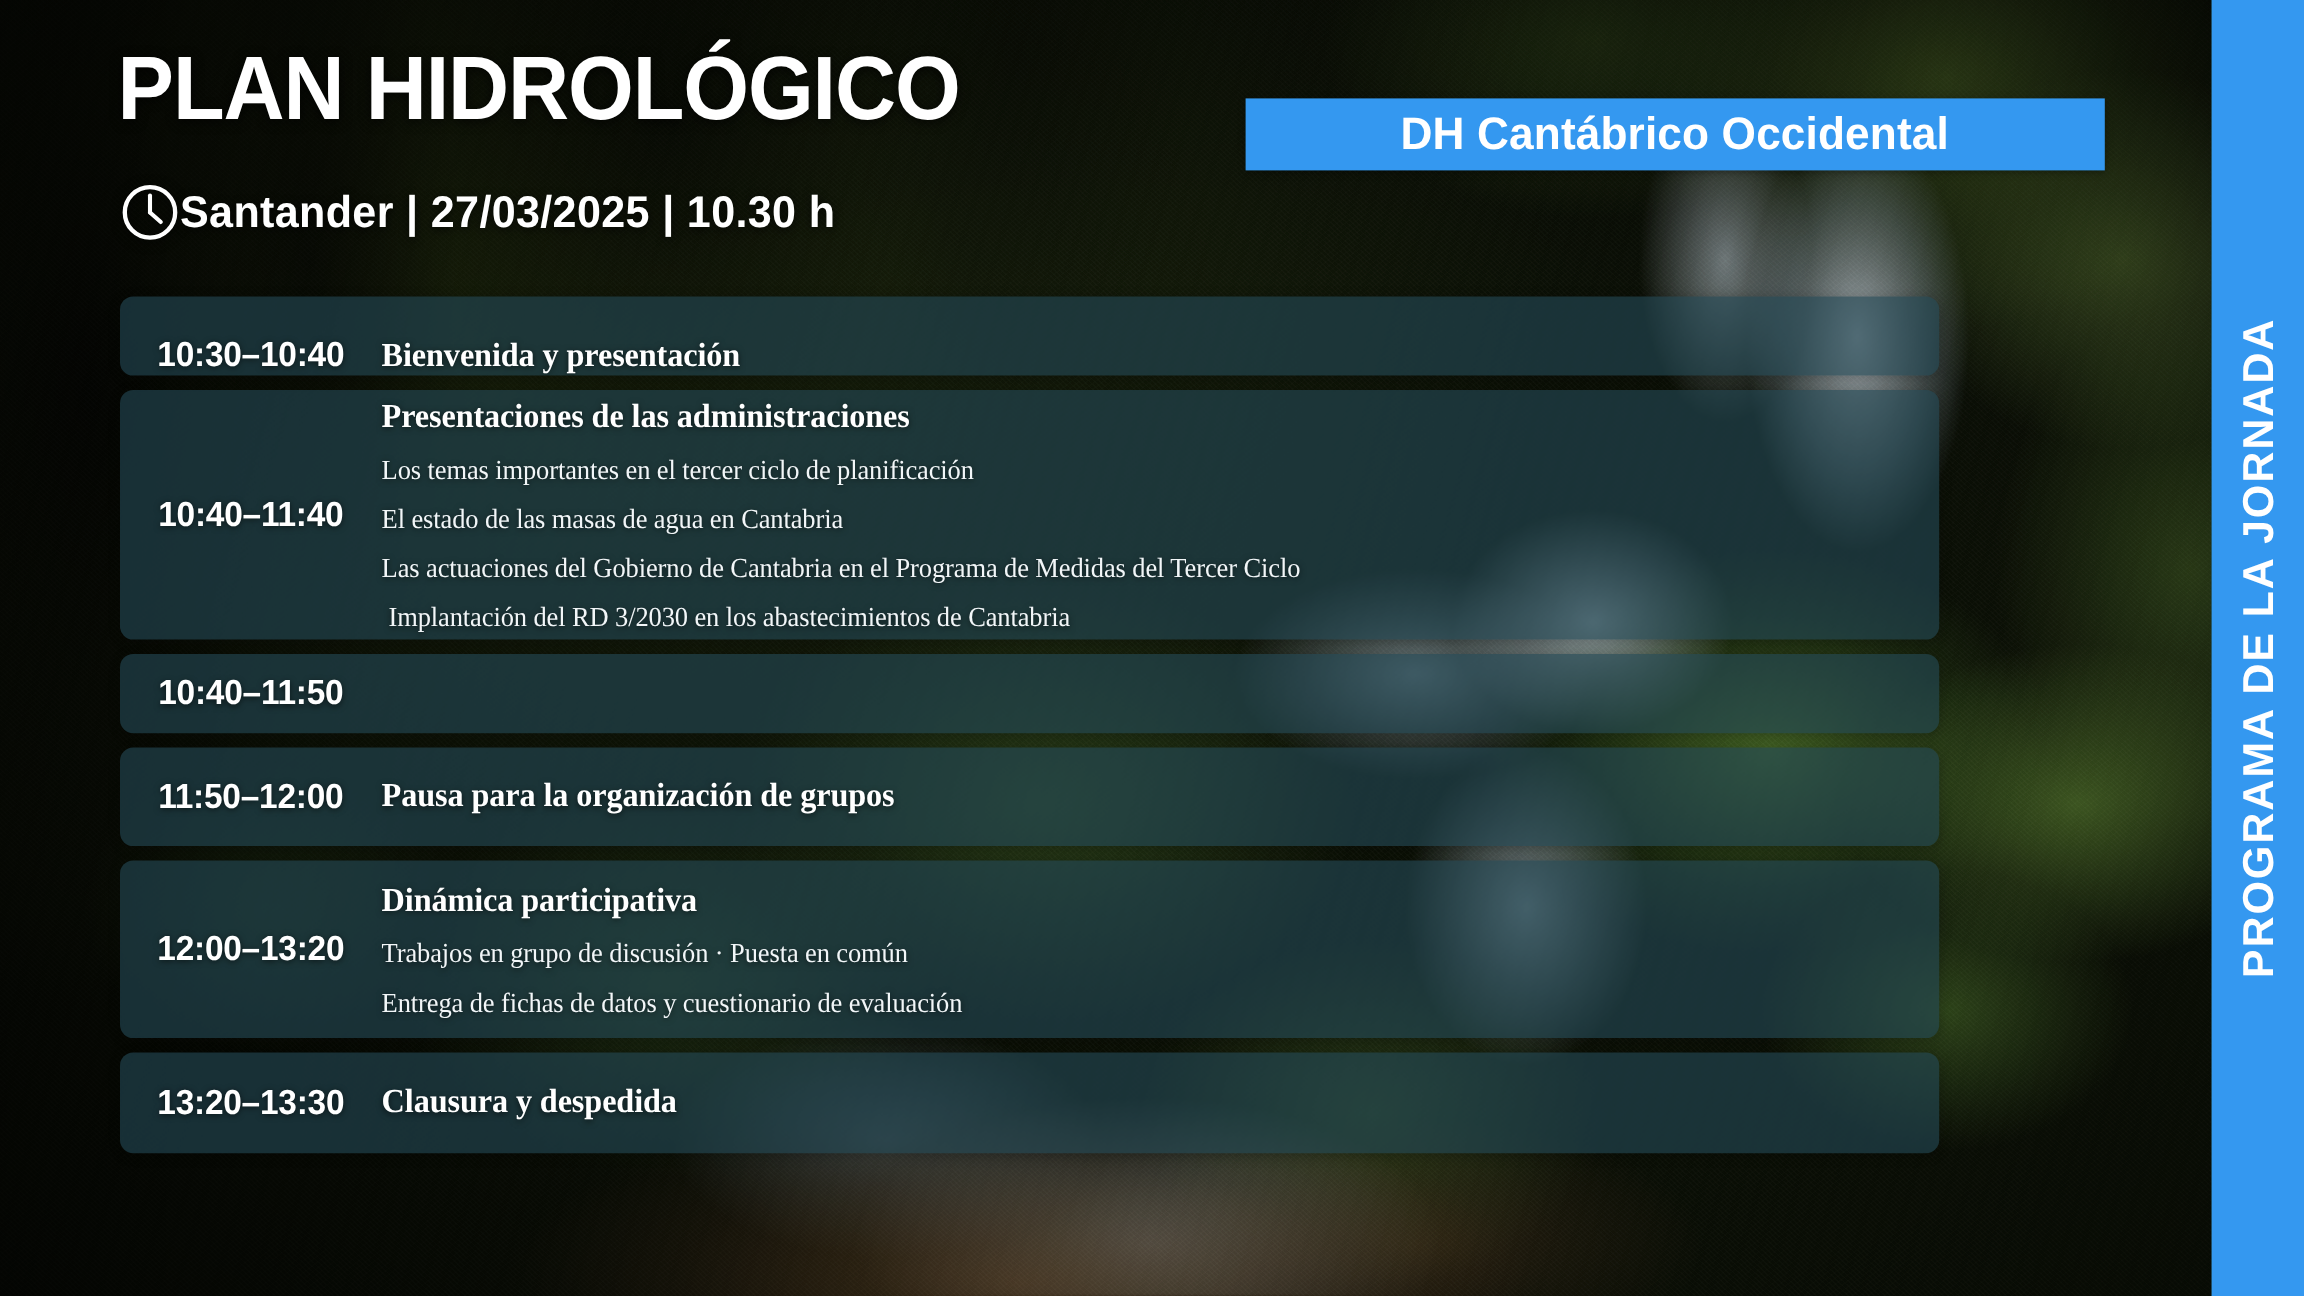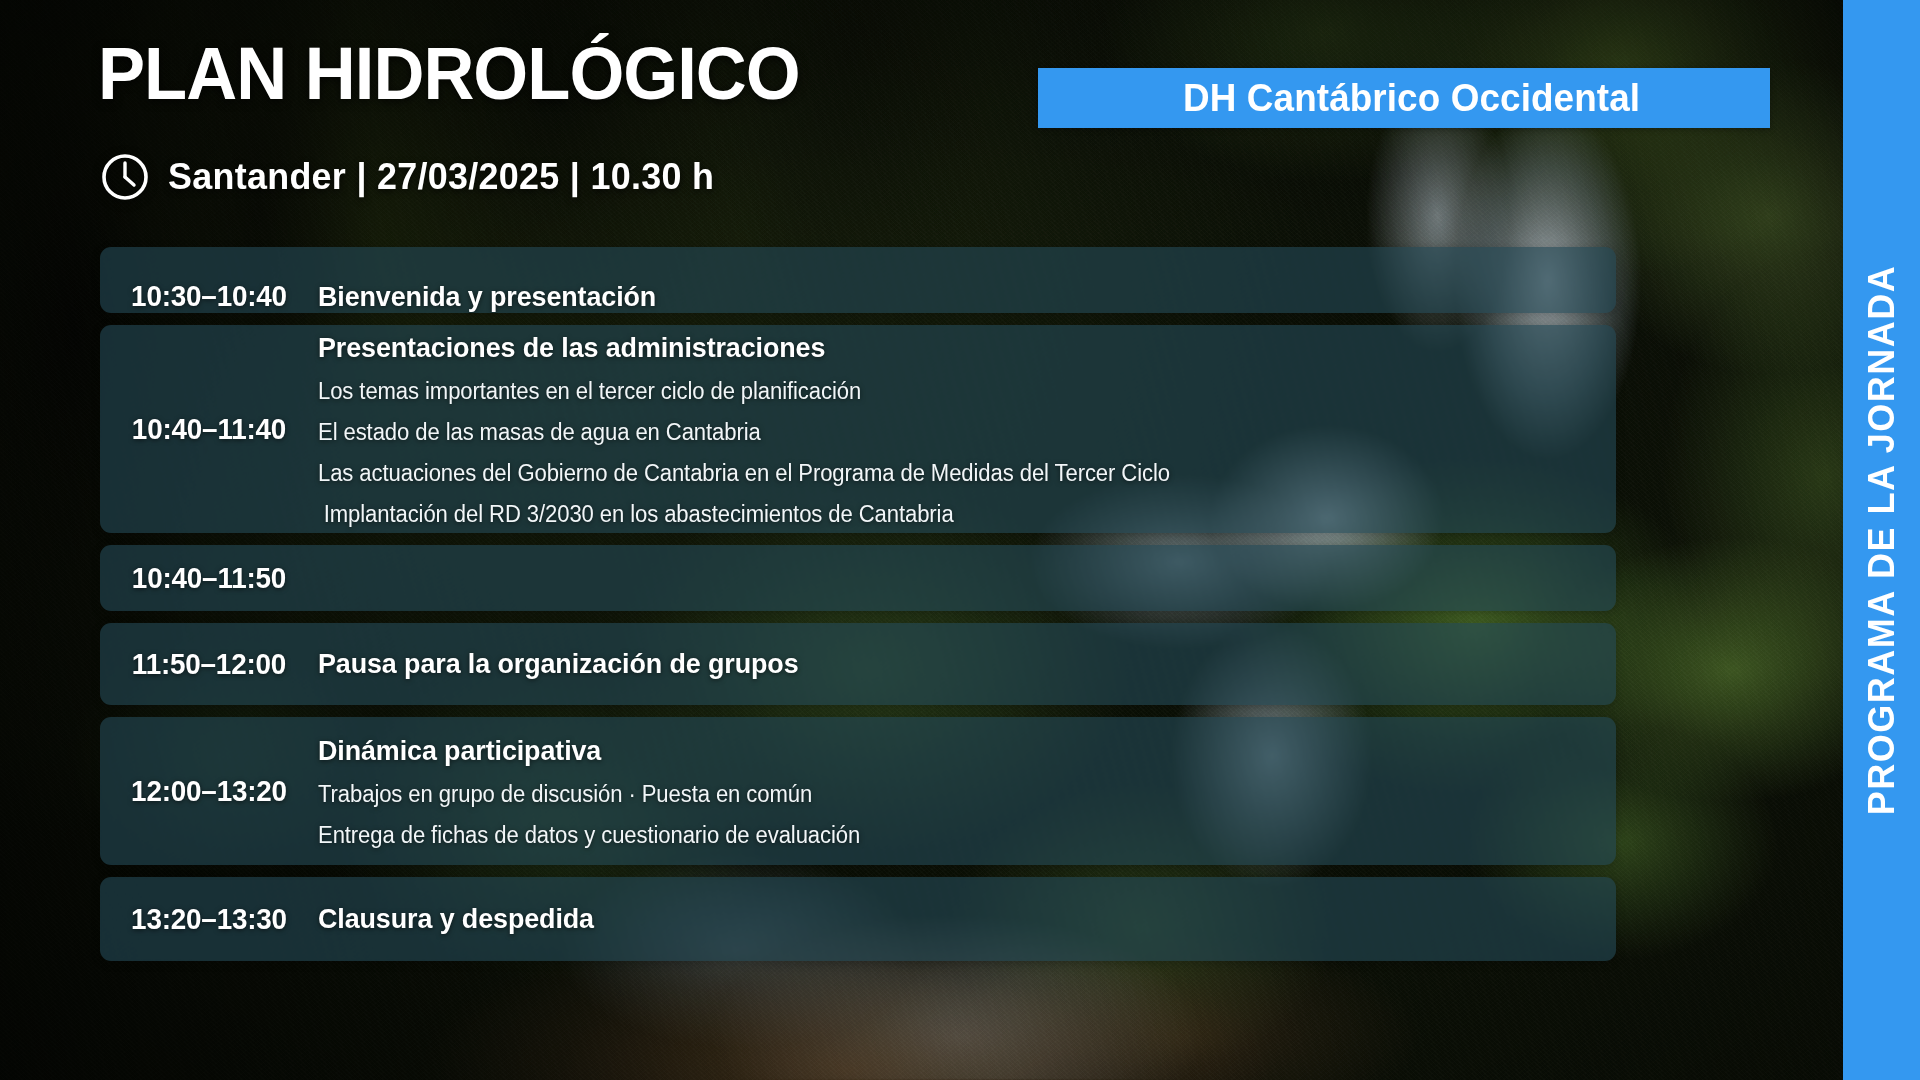--- a/index.html
+++ b/index.html
@@ -86,30 +86,29 @@
   
   .header{position:absolute;left:0;top:0;width:1843px;}
   .title{
     position:absolute;left:98px;top:36px;
     font-family:"Liberation Sans","DejaVu Sans",sans-serif;
     font-weight:700;font-size:75px;line-height:1;letter-spacing:-1px;
     color:#fff;transform:scaleX(.94);transform-origin:left center;
     text-shadow:0 2px 10px rgba(0,0,0,.75);white-space:nowrap;
   }
   .badge{
-    position:absolute;left:1038px;top:68px;width:716px;height:60px;
+    position:absolute;left:1038px;top:82px;width:716px;height:60px;
     background:#3498f0;display:flex;align-items:center;justify-content:center;
     box-shadow:0 1px 6px rgba(0,0,0,.35);
-    padding-left:16px;
   }
   .badge span{
     color:#fff;font-weight:700;font-size:38px;letter-spacing:.1px;
     transform:scaleX(.97);transform-origin:center;white-space:nowrap;
   }
-  .meta{position:absolute;left:100px;top:152px;display:flex;align-items:center;gap:18px;}
+  .meta{position:absolute;left:100px;top:152px;display:flex;align-items:center;}
   .clock{width:50px;height:50px;flex:0 0 50px;filter:drop-shadow(0 2px 5px rgba(0,0,0,.7));}
   .meta-text{
     color:#fff;font-weight:700;font-size:37px;letter-spacing:.3px;white-space:nowrap;
     text-shadow:0 2px 8px rgba(0,0,0,.75);transform:scaleX(.97);transform-origin:left center;
   }
 
   
   .schedule{position:absolute;left:100px;top:247px;width:1516px;}
   .row{
     position:relative;display:flex;align-items:center;
@@ -123,21 +122,21 @@
   .row.r3{height:66px;}
   .row.r4{height:82px;}
   .row.r5{height:148px;}
   .row.r6{height:84px;justify-content:flex-end;}
   .time{
     flex:0 0 218px;text-align:center;
     color:#fff;font-weight:700;font-size:29px;letter-spacing:-.2px;white-space:nowrap;
     text-shadow:0 1px 5px rgba(0,0,0,.6);
     transform:scaleX(.96);transform-origin:center;
   }
-  .body{flex:1 1 auto;padding-right:24px;}
+  .body{flex:1 1 auto;padding-right:24px;font-family:Liberation Serif, serif;}
   .heading{
     color:#fff;font-weight:700;font-size:28px;letter-spacing:-.1px;
     text-shadow:0 1px 5px rgba(0,0,0,.6);
     transform:scaleX(.96);transform-origin:left center;white-space:nowrap;
   }
   .row.r2 .heading,.row.r5 .heading{margin-bottom:16px;}
   .sub{
     color:#f2f6f8;font-weight:400;font-size:23px;line-height:1.0;
     margin-bottom:18px;letter-spacing:-.1px;
     text-shadow:0 1px 5px rgba(0,0,0,.6);

